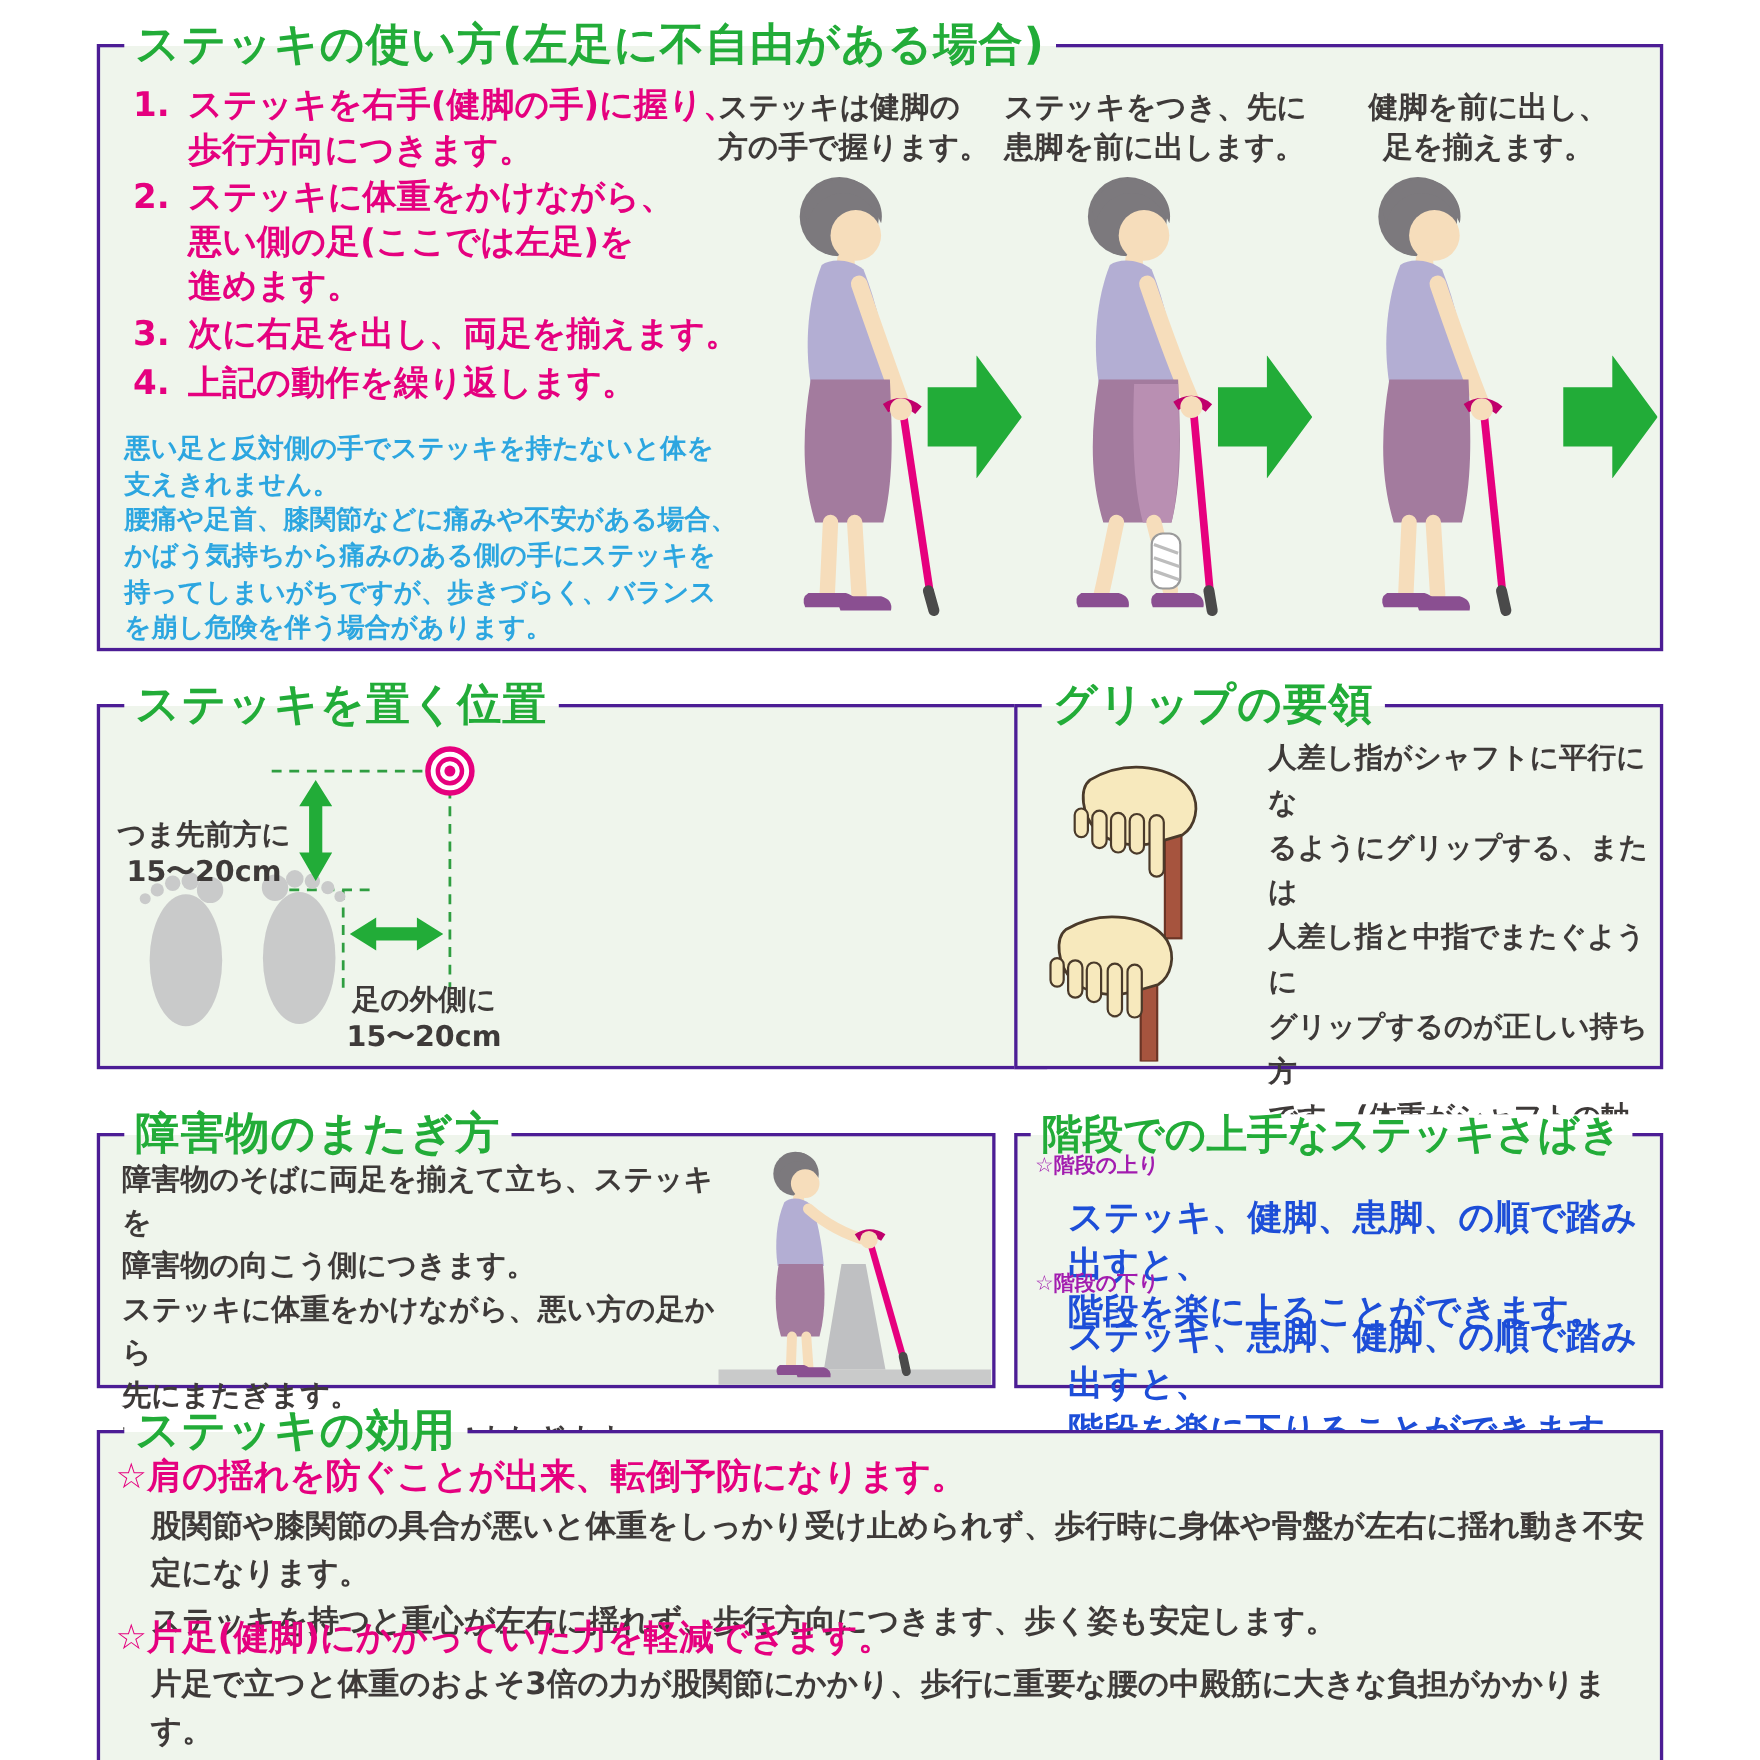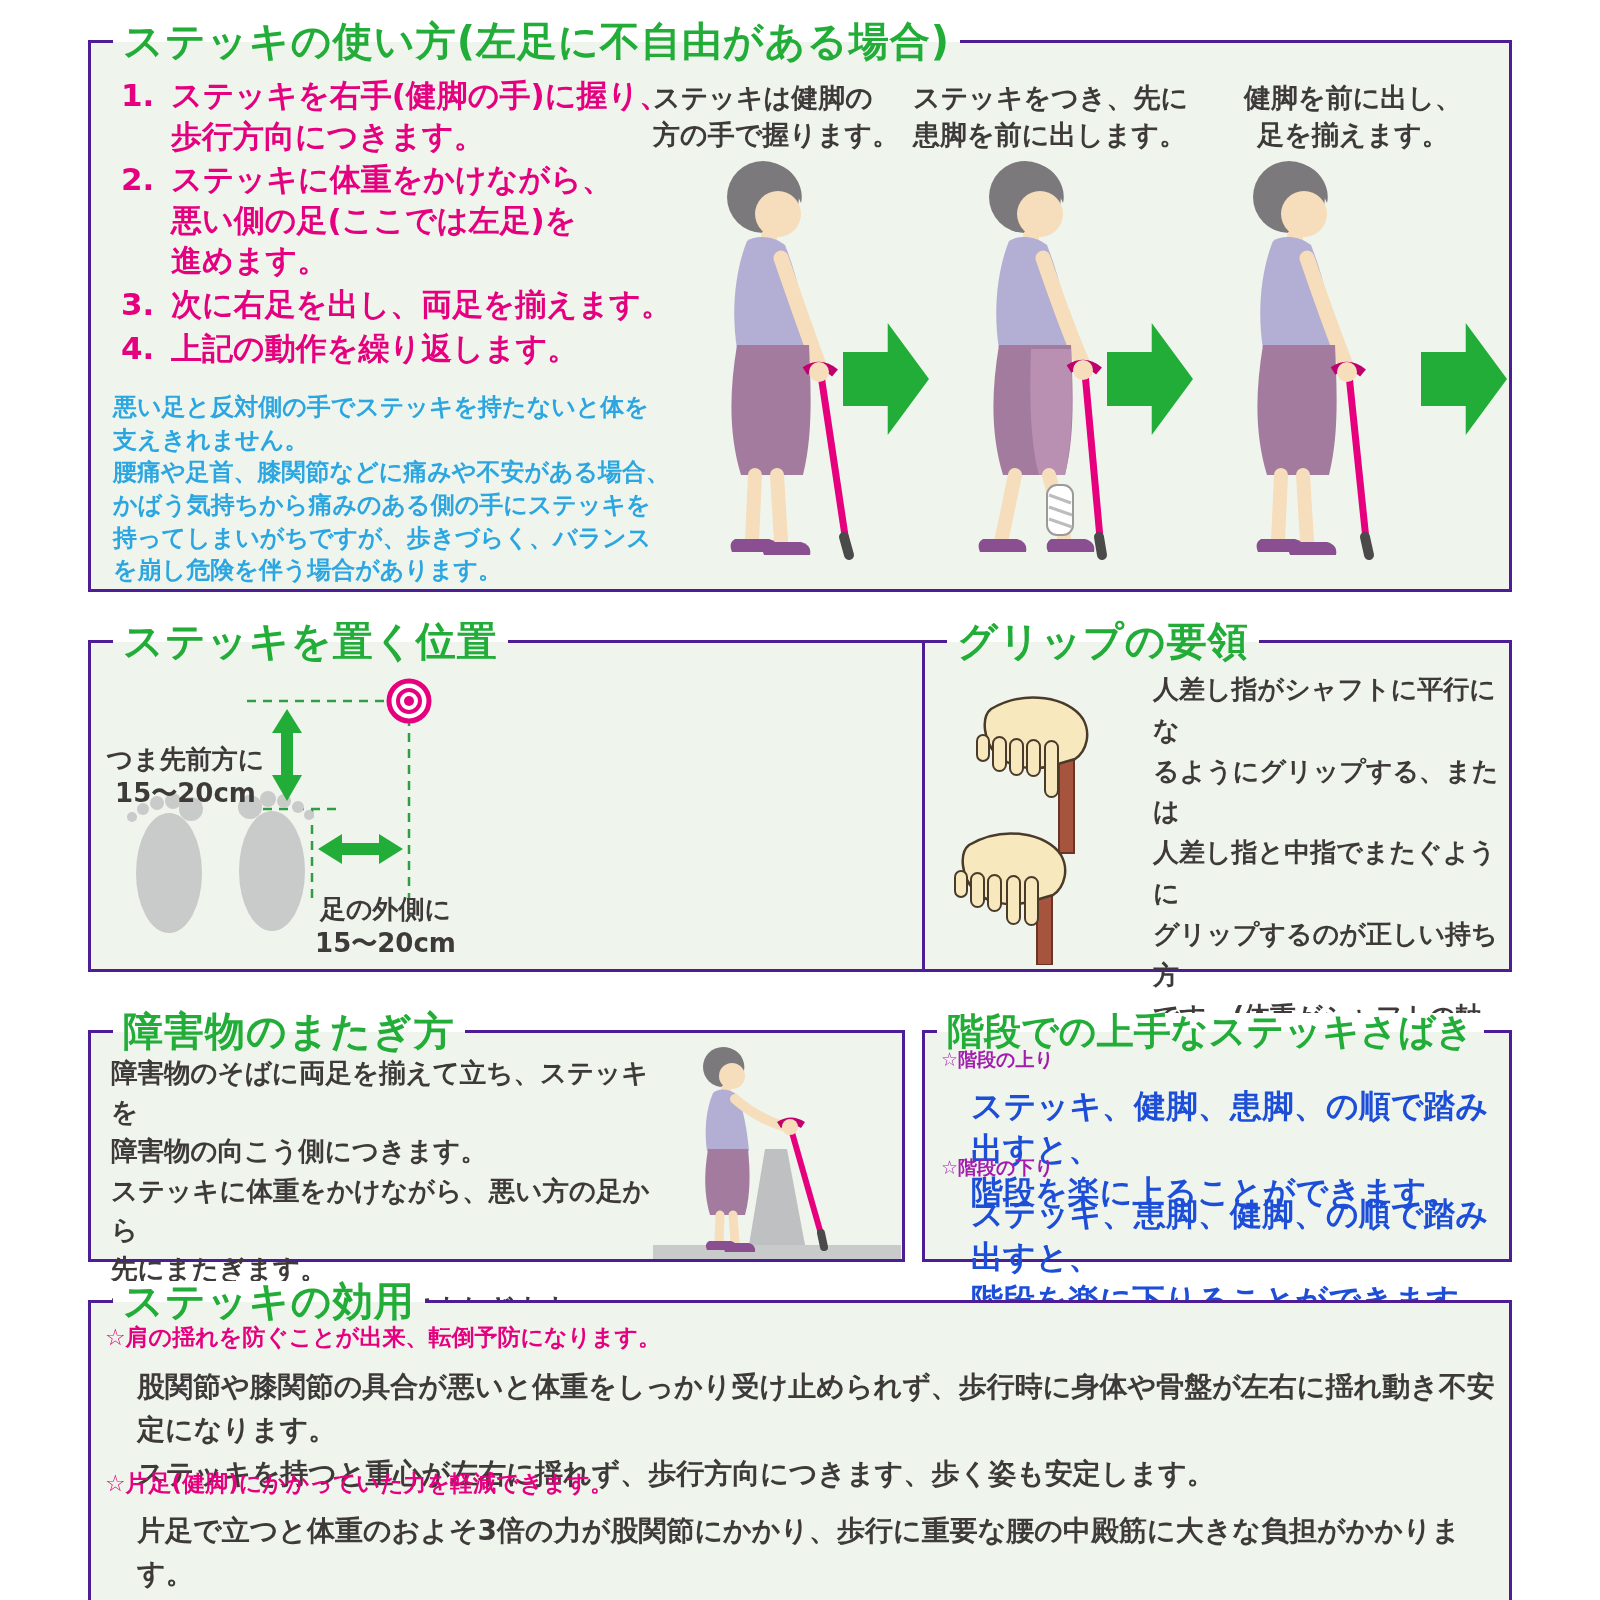--- a/index.html
+++ b/index.html
@@ -30,21 +30,21 @@
     clip-path:polygon(0 26%,52% 26%,52% 0,100% 50%,52% 100%,52% 74%,0 74%);
   }
   .figure{position:absolute;}
   
   .diagram-label{position:absolute;font-weight:800;color:#3e3a39;font-size:26px;line-height:1.3;text-align:center;}
   .body-text{position:absolute;color:#3e3a39;font-size:26px;line-height:1.5;font-weight:600;}
   
   .star-label{position:absolute;color:#a21caf;font-weight:800;font-size:19px;line-height:1.1;}
   .stairs-text{position:absolute;color:#1d4ed8;font-size:32px;line-height:1.35;font-weight:600;}
   
-  .benefit-head{position:absolute;color:#e5007f;font-weight:800;font-size:23px;line-height:1.1;}
+  .benefit-head{position:absolute;color:#e5007f;font-weight:800;font-size:32px;line-height:1.1;}
   .benefit-body{position:absolute;color:#3e3a39;font-size:28px;line-height:1.55;font-weight:600;}
 </style>
 </head>
 <body>
 
 <div class="sec" id="sec-usage" style="left:88px;top:40px;width:1424px;height:552px;">
   <div class="sec-title t40">ステッキの使い方(左足に不自由がある場合)</div>
 
   <div class="steps">
     <div class="step">

